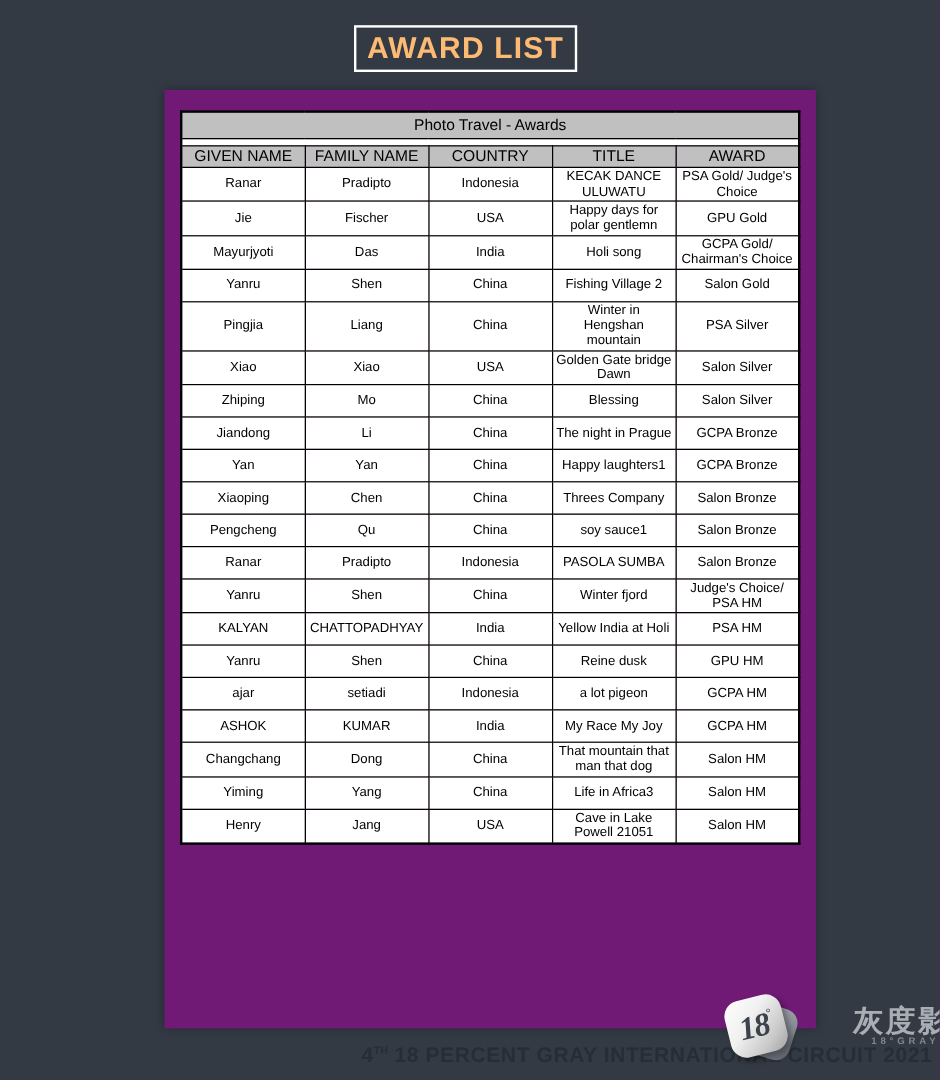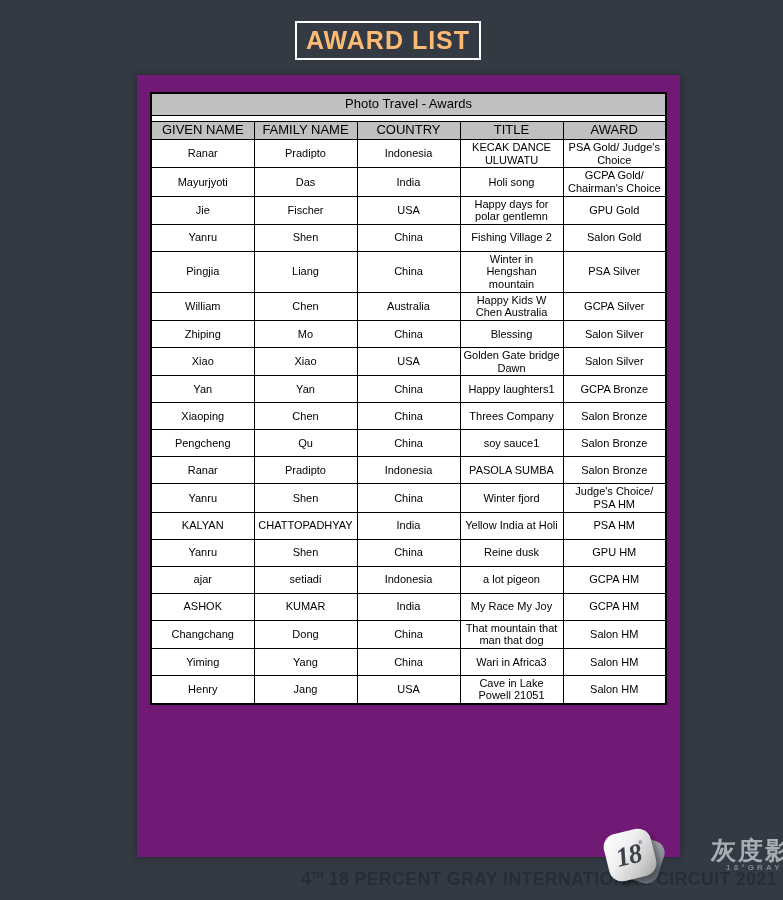--- a/index.html
+++ b/index.html
@@ -159,69 +159,69 @@
     </thead>
     <tbody class="rows">
         <tr>
           <td>Ranar</td>
           <td>Pradipto</td>
           <td>Indonesia</td>
           <td>KECAK DANCE ULUWATU</td>
           <td>PSA Gold/ Judge's Choice</td>
         </tr>
         <tr>
+          <td>Jie</td>
+          <td>Fischer</td>
+          <td>USA</td>
+          <td>Happy days for polar gentlemn</td>
+          <td>GPU Gold</td>
+        </tr>
+        <tr>
           <td>Mayurjyoti</td>
           <td>Das</td>
           <td>India</td>
           <td>Holi song</td>
           <td>GCPA Gold/ Chairman's Choice</td>
         </tr>
         <tr>
-          <td>Jie</td>
-          <td>Fischer</td>
-          <td>USA</td>
-          <td>Happy days for polar gentlemn</td>
-          <td>GPU Gold</td>
-        </tr>
-        <tr>
           <td>Yanru</td>
           <td>Shen</td>
           <td>China</td>
           <td>Fishing Village 2</td>
           <td>Salon Gold</td>
         </tr>
         <tr>
           <td>Pingjia</td>
           <td>Liang</td>
           <td>China</td>
           <td>Winter in Hengshan mountain</td>
           <td>PSA Silver</td>
-        </tr>
-        <tr>
-          <td>William</td>
-          <td>Chen</td>
-          <td>Australia</td>
-          <td>Happy Kids W Chen  Australia</td>
-          <td>GCPA Silver</td>
-        </tr>
-        <tr>
-          <td>Zhiping</td>
-          <td>Mo</td>
-          <td>China</td>
-          <td>Blessing</td>
-          <td>Salon Silver</td>
         </tr>
         <tr>
           <td>Xiao</td>
           <td>Xiao</td>
           <td>USA</td>
           <td>Golden Gate bridge Dawn</td>
           <td>Salon Silver</td>
         </tr>
         <tr>
+          <td>Zhiping</td>
+          <td>Mo</td>
+          <td>China</td>
+          <td>Blessing</td>
+          <td>Salon Silver</td>
+        </tr>
+        <tr>
+          <td>Jiandong</td>
+          <td>Li</td>
+          <td>China</td>
+          <td>The night in Prague</td>
+          <td>GCPA Bronze</td>
+        </tr>
+        <tr>
           <td>Yan</td>
           <td>Yan</td>
           <td>China</td>
           <td>Happy laughters1</td>
           <td>GCPA Bronze</td>
         </tr>
         <tr>
           <td>Xiaoping</td>
           <td>Chen</td>
           <td>China</td>
@@ -281,21 +281,21 @@
           <td>Changchang</td>
           <td>Dong</td>
           <td>China</td>
           <td>That mountain that man that dog</td>
           <td>Salon HM</td>
         </tr>
         <tr>
           <td>Yiming</td>
           <td>Yang</td>
           <td>China</td>
-          <td>Wari in Africa3</td>
+          <td>Life in Africa3</td>
           <td>Salon HM</td>
         </tr>
         <tr>
           <td>Henry</td>
           <td>Jang</td>
           <td>USA</td>
           <td>Cave in Lake Powell 21051</td>
           <td>Salon HM</td>
         </tr>
       </tbody>

